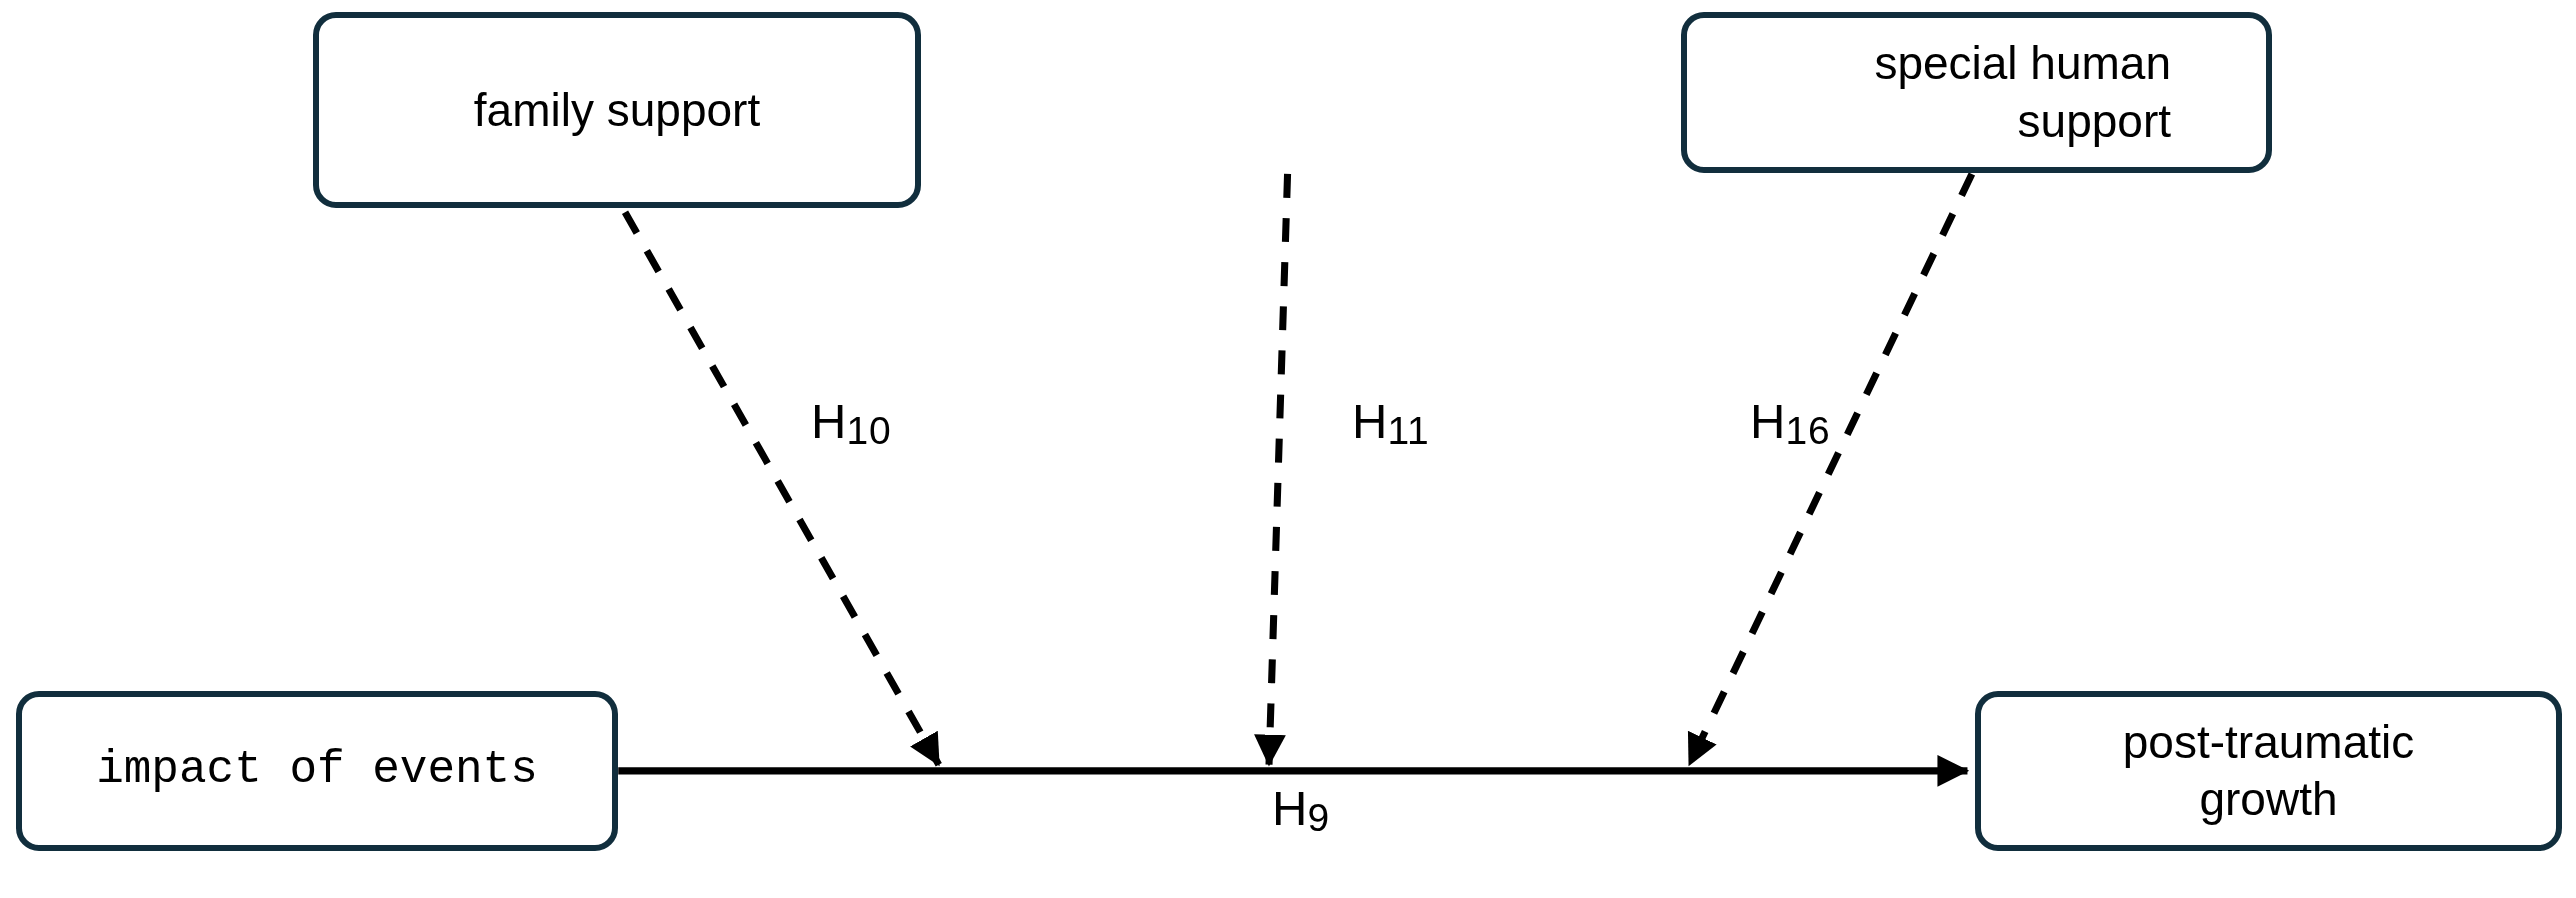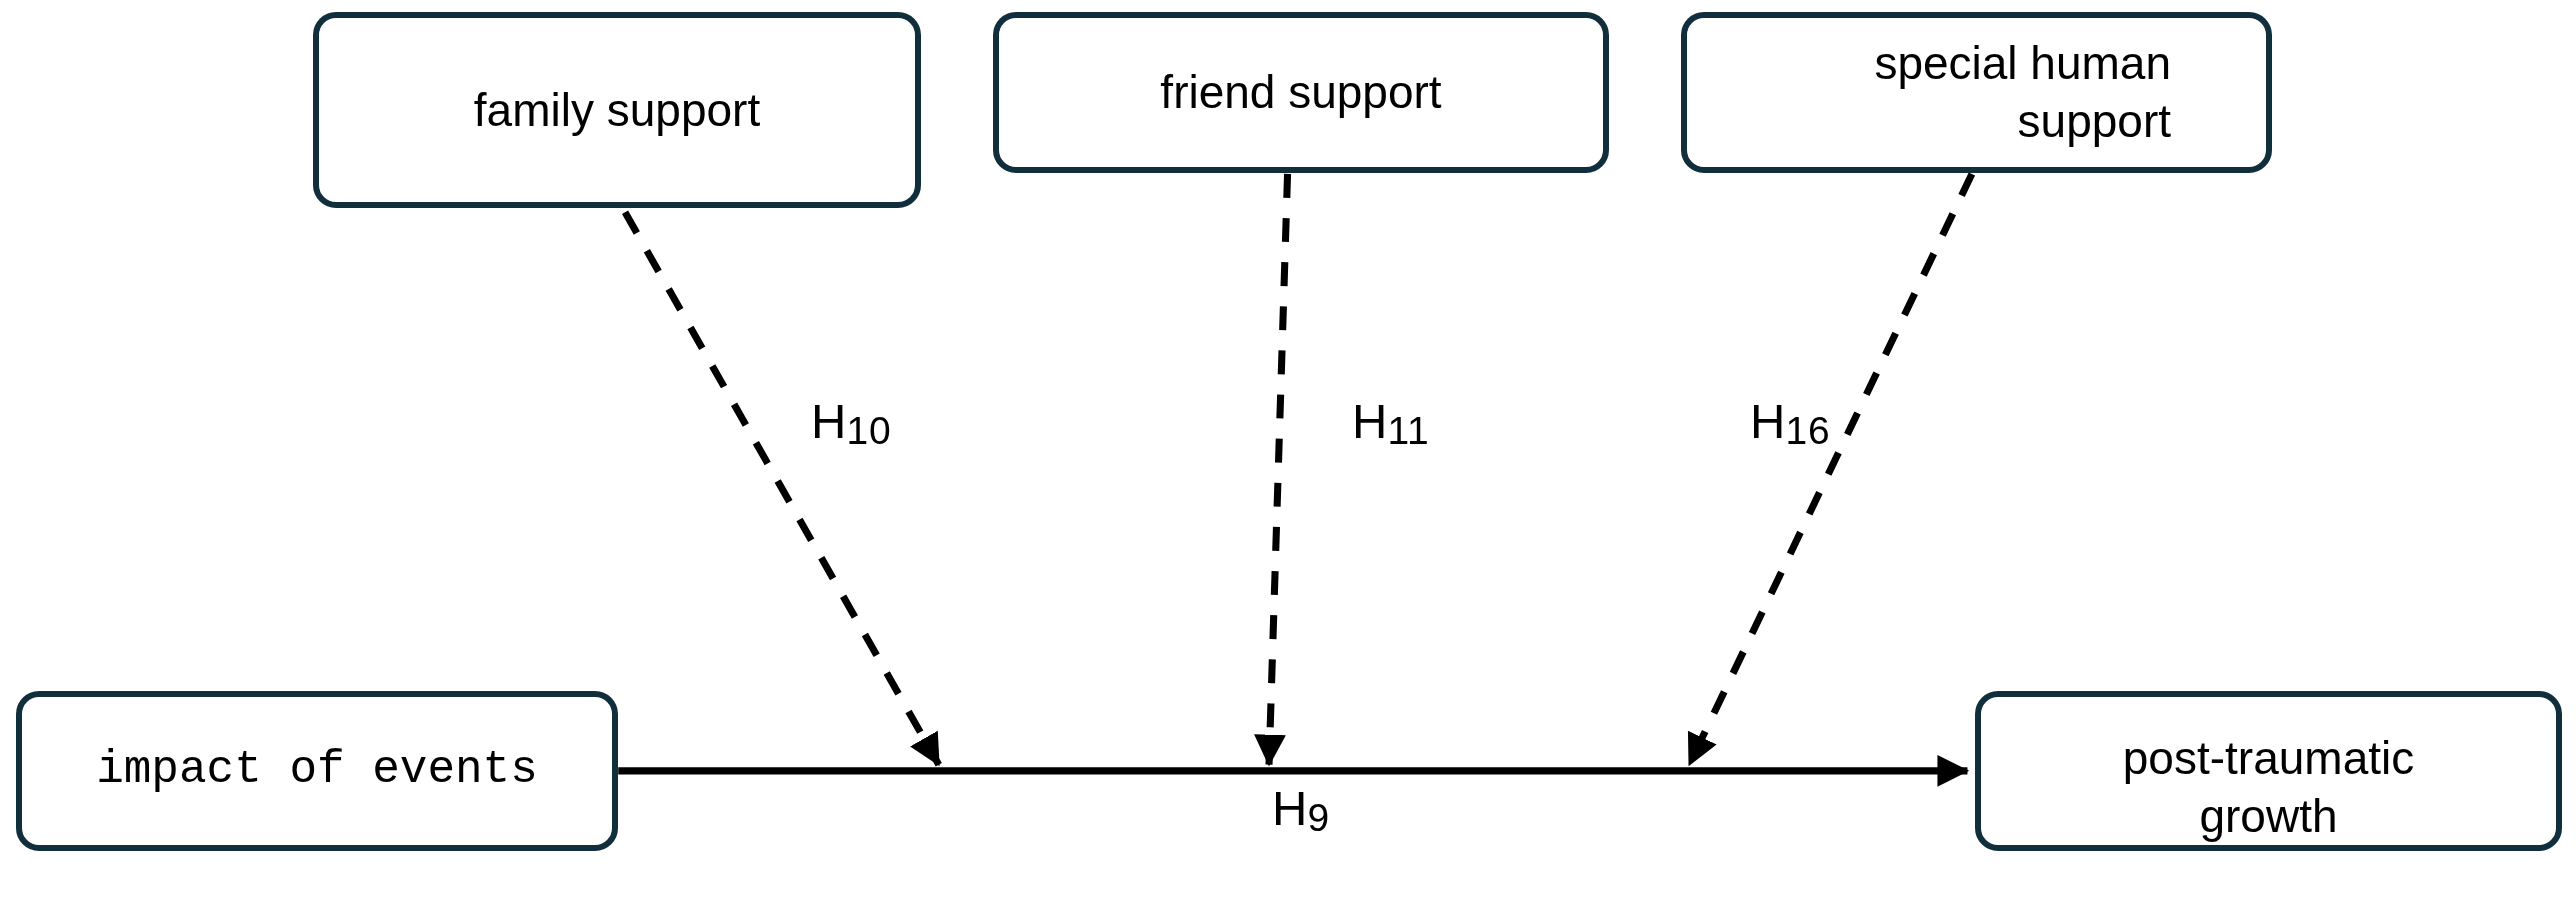--- a/index.html
+++ b/index.html
@@ -38,21 +38,21 @@
     text-align: center;
     color: var(--text-color);
     font-size: 46px;
     line-height: 1.25;
   }
   .node .label { display: inline-block; }
   .node-family  { left: 313px;  top: 12.4px;  width: 608px; height: 196px; }
   .node-friend  { left: 993px; top: 12.4px;  width: 616px; height: 161px; }
   .node-special { left: 1681px; top: 12.4px;  width: 591px; height: 161px; text-align: right; }
   .node-impact  { left: 16px;   top: 691px; width: 602px; height: 160px; font-family: Liberation Mono, monospace; }
-  .node-growth  { left: 1975px; top: 691px; width: 587px; height: 160px; align-items: flex-end; }
+  .node-growth  { left: 1975px; top: 691px; width: 587px; height: 160px; }
   .node-special .label { max-width: 389px; }
   .node-growth  .label { max-width: 406px; }
   .hlabel {
     position: absolute;
     color: var(--text-color);
     font-size: 49px;
     line-height: 1;
     white-space: nowrap;
     margin-left: 36px;
   }
@@ -80,23 +80,20 @@
     <line class="edge-line edge-solid" x1="700" y1="873" x2="2228" y2="873" marker-end="url(#arrowhead)"></line>
     <line class="edge-line edge-dashed" x1="683" y1="197" x2="1063" y2="866" marker-end="url(#arrowhead)"></line>
     <line class="edge-line edge-dashed" x1="1458" y1="197" x2="1437" y2="866" marker-end="url(#arrowhead)"></line>
     <line class="edge-line edge-dashed" x1="2233" y1="197" x2="1913" y2="866" marker-end="url(#arrowhead)"></line>
   </svg>
 
   <div class="node node-family">
     <span class="label">family support</span>
   </div>
 
-  <div class="node node-friend">
-    <span class="label">friend support</span>
-  </div>
 
   <div class="node node-special">
     <span class="label">special human support</span>
   </div>
 
   <div class="node node-impact">
     <span class="label">impact of events</span>
   </div>
 
   <div class="node node-growth">

